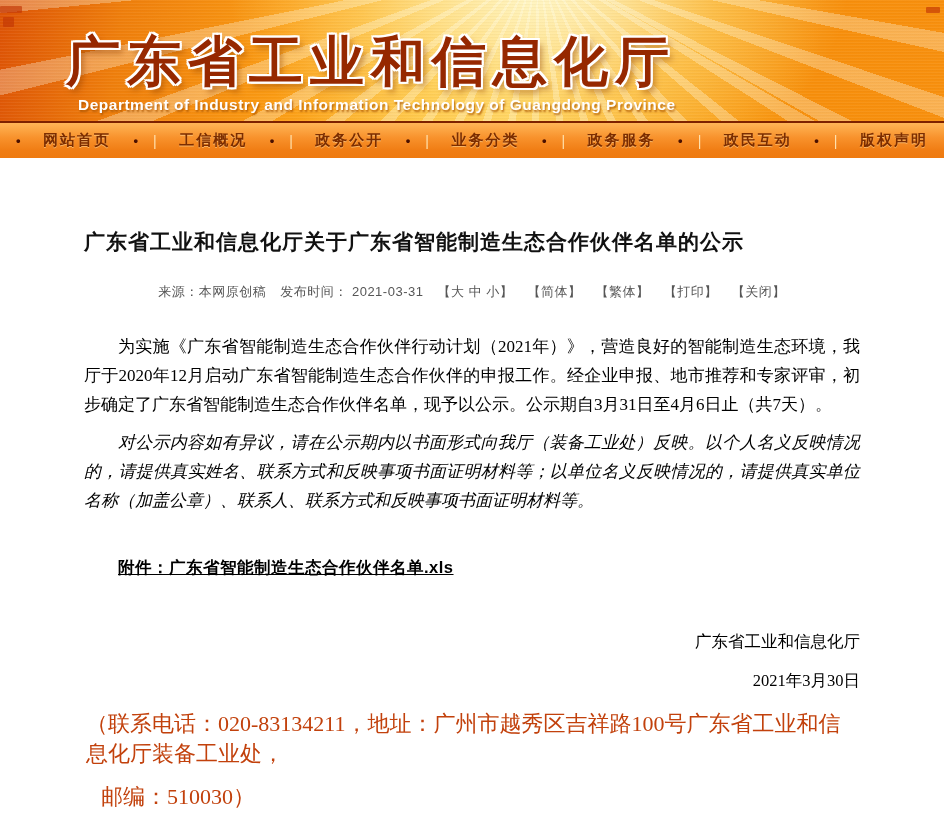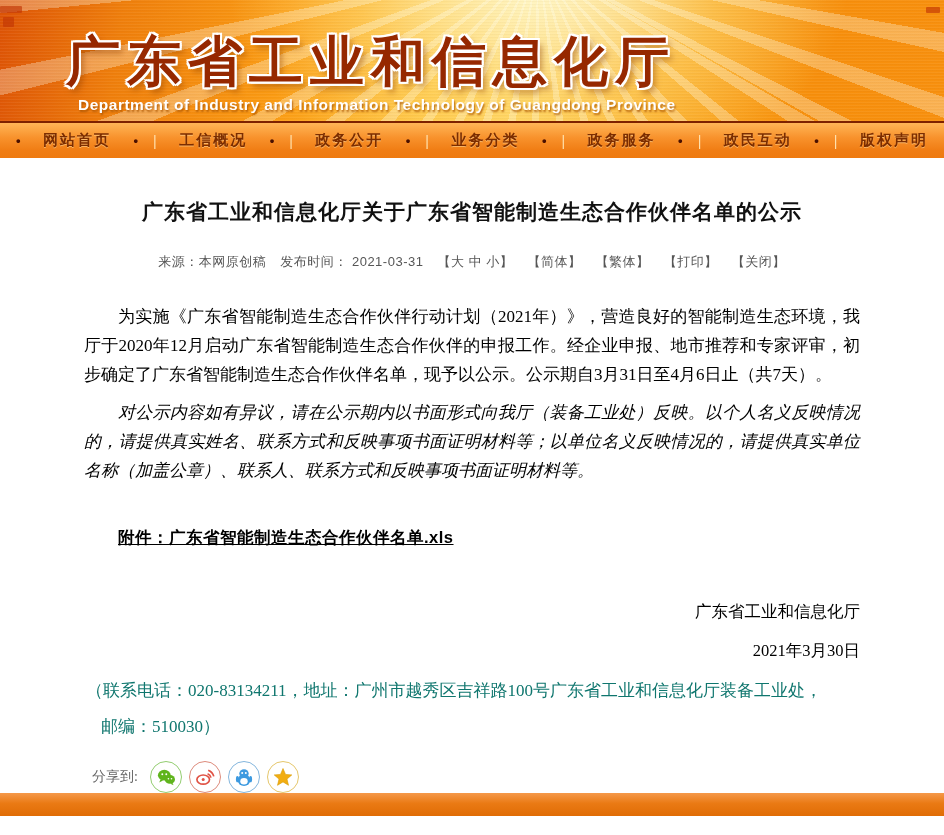--- a/index.html
+++ b/index.html
@@ -59,21 +59,21 @@
     text-shadow:0 1px 0 rgba(255,220,160,.55);
     white-space:nowrap;
   }
   .nav-dot { color:#4a1000; font-size:13px; }
   .nav-sep { display:flex; gap:15px; align-items:center; }
   .nav-sep em { font-style:normal; color:#ffe0ac; font-weight:normal; font-size:14px; }
 
   
   .content { flex:1 1 auto; background:#fff; padding:0 84px; position:relative; }
   .article-title {
-    padding-top:40px; text-align:center;
+    padding-top:70px; text-align:left;
     font-size:21px; font-weight:bold; color:#111; letter-spacing:1px;
   }
   .meta {
     margin-top:27px; text-align:center;
     font-size:13px; color:#565656; letter-spacing:.5px;
   }
   .meta span { margin:0 5px; white-space:nowrap; }
   .meta .clickable { cursor:pointer; }
   .body-para {
     font-family:"Liberation Serif", serif;
@@ -88,21 +88,21 @@
     text-decoration:underline; cursor:pointer; letter-spacing:.5px;
   }
   .sig-line {
     font-family:"Liberation Serif", serif;
     font-size:16.5px; color:#000; text-align:right;
   }
   .signature { margin-top:52px; }
   .sig-date { margin-top:17px; }
   .contact {
     font-family:"Liberation Serif", serif;
-    font-size:17px; color:#0f766e;
+    font-size:22px; color:#c2410c;
   }
   .contact1 { margin-top:17px; margin-left:2px; }
   .contact2 { margin-top:13px; margin-left:17px; }
 
   
   .share-row { margin-top:23px; margin-left:8px; display:flex; align-items:center;font-family:Liberation Serif, serif; }
   .share-label { font-size:14px; color:#666; margin-right:12px; }
   .share-icon {
     width:32px; height:32px; border-radius:50%; background:#fff;
     display:flex; align-items:center; justify-content:center;

